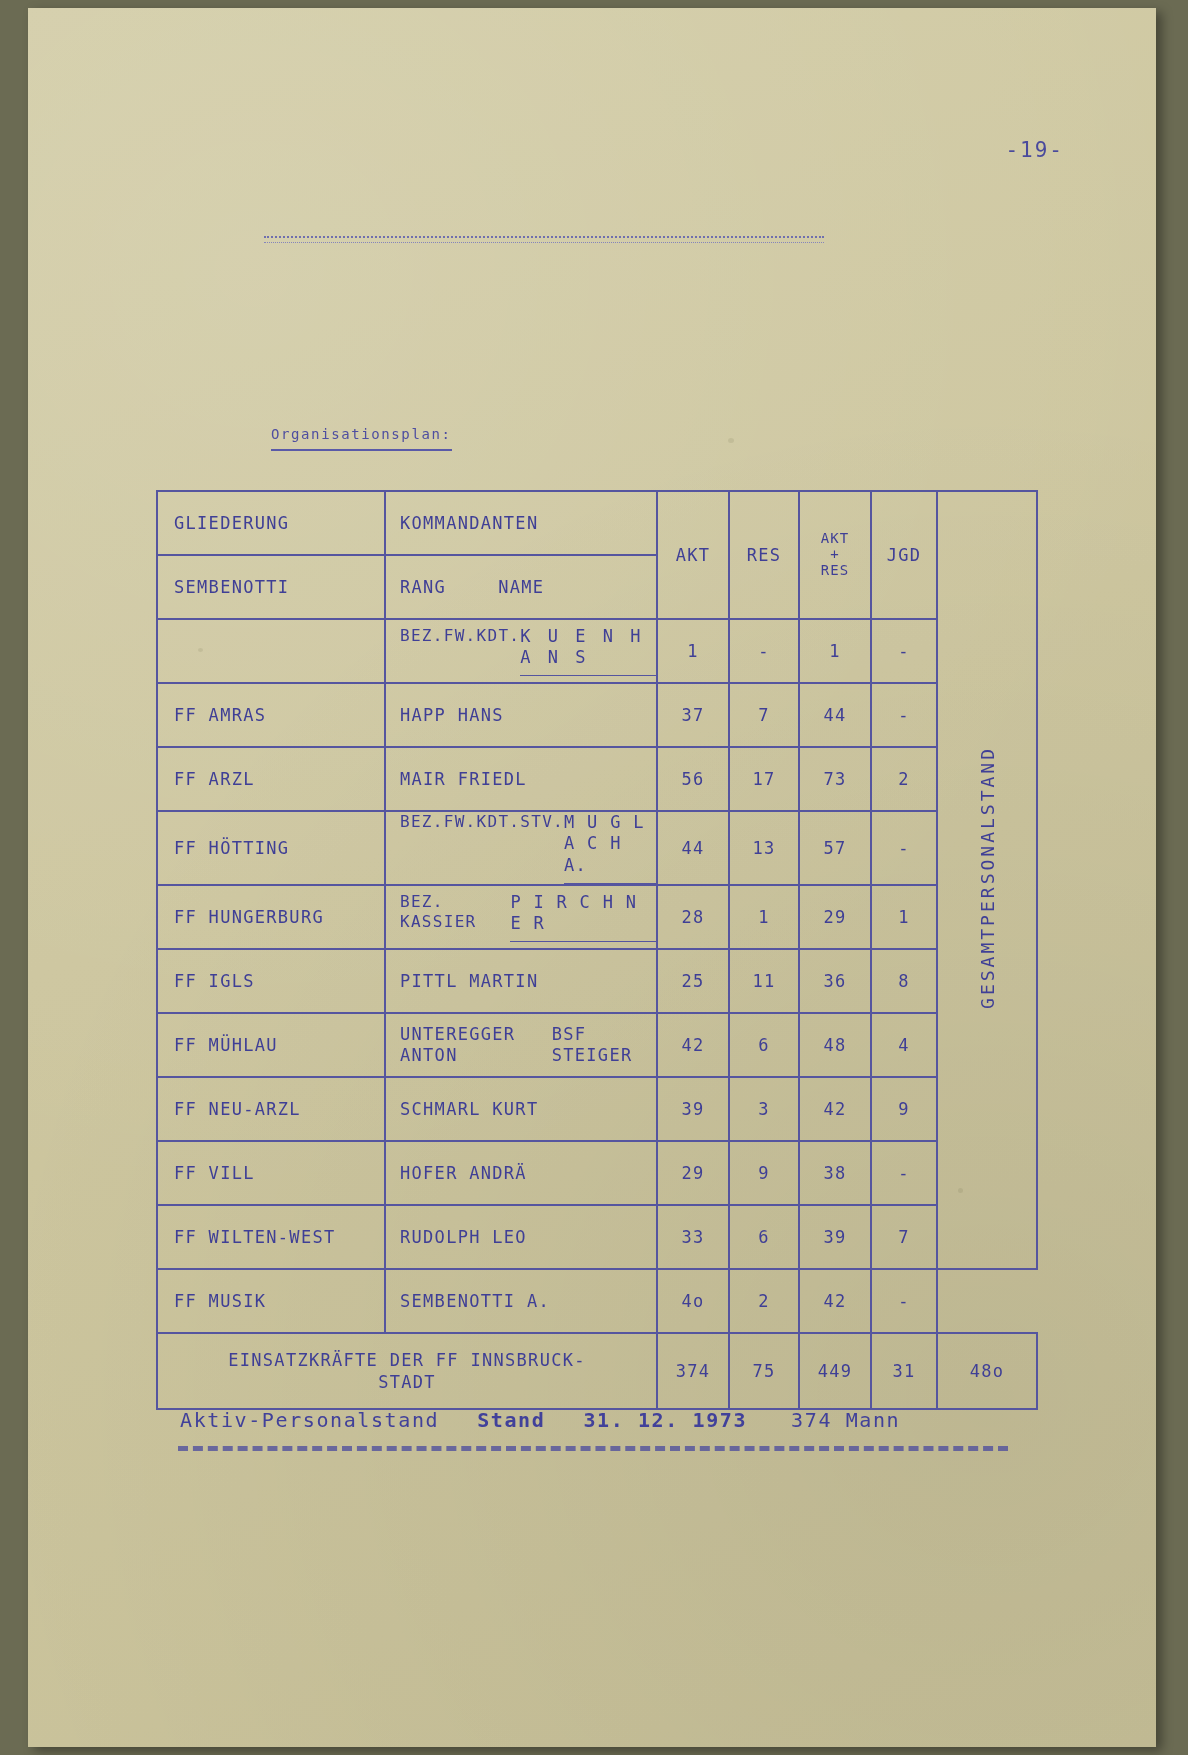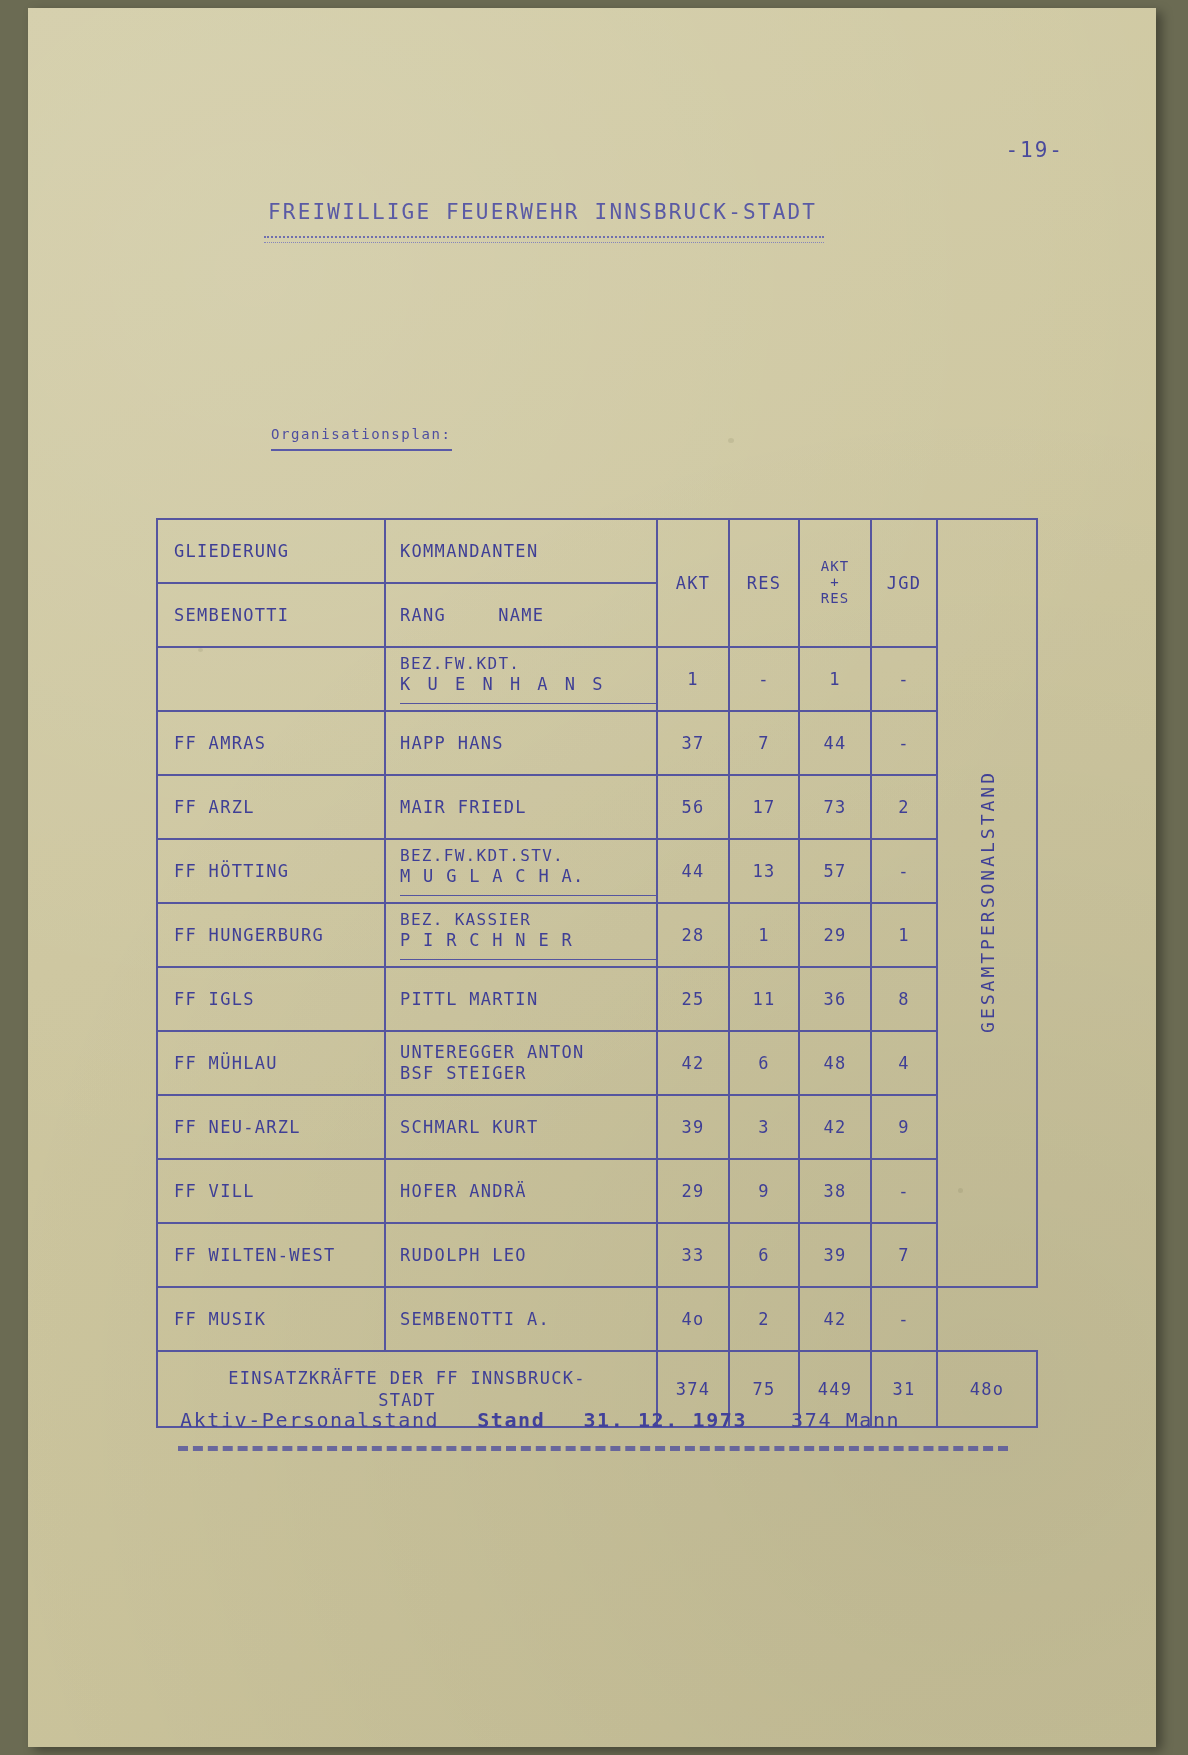--- a/index.html
+++ b/index.html
@@ -63,42 +63,41 @@
     border-bottom: 2px solid #5a5aa8;
     padding-bottom: 7px;
   }
   table.org {
     position: absolute;
     left: 128px;
     top: 482px;
     width: 880px;
     border-collapse: collapse;
     table-layout: fixed;
-    margin-top: 28px;
   }
   table.org td {
     border: 2px solid #55559f;
     font-size: 17px;
     letter-spacing: 1.3px;
     color: #3f3f96;
     padding: 0;
     vertical-align: middle;
     height: 62px;
   }
   .c-glied { width: 228px; padding-left: 16px !important; }
   .c-komm  { width: 272px; padding-left: 14px !important; }
   .c-num   { width: 72px;  text-align: center; }
   .c-num2  { width: 70px;  text-align: center; }
   .c-num3  { width: 72px;  text-align: center; }
   .c-num4  { width: 66px;  text-align: center; }
   .c-ges   { width: 100px; text-align: center; }
   .sub { font-size: 16px; }
   .stack {
     display: flex;
-    flex-direction: column;
+    flex-direction: row;
     justify-content: center;
     line-height: 1.25;
   }
   .stack .l2 { letter-spacing: 3.5px; }
   .akt-res {
     font-size: 14px;
     line-height: 1.12;
     letter-spacing: 1px;
   }
   .vert-ges {
@@ -158,21 +157,20 @@
 <body>
 
 <div class="page">
 
   <div class="speck" style="left:170px; top:640px; width:5px; height:4px;"></div>
   <div class="speck" style="left:700px; top:430px; width:6px; height:5px;"></div>
   <div class="speck" style="left:930px; top:1180px; width:5px; height:5px;"></div>
 
   <div class="page-number">-19-</div>
 
-  <div class="doc-title">FREIWILLIGE FEUERWEHR INNSBRUCK-STADT</div>
   <div class="title-rule"></div>
 
   <div class="section-title">Organisationsplan:</div>
 
   <table class="org">
     <colgroup>
       <col class="c-glied">
         <col class="c-komm">
         <col class="c-num">
         <col class="c-num2">

